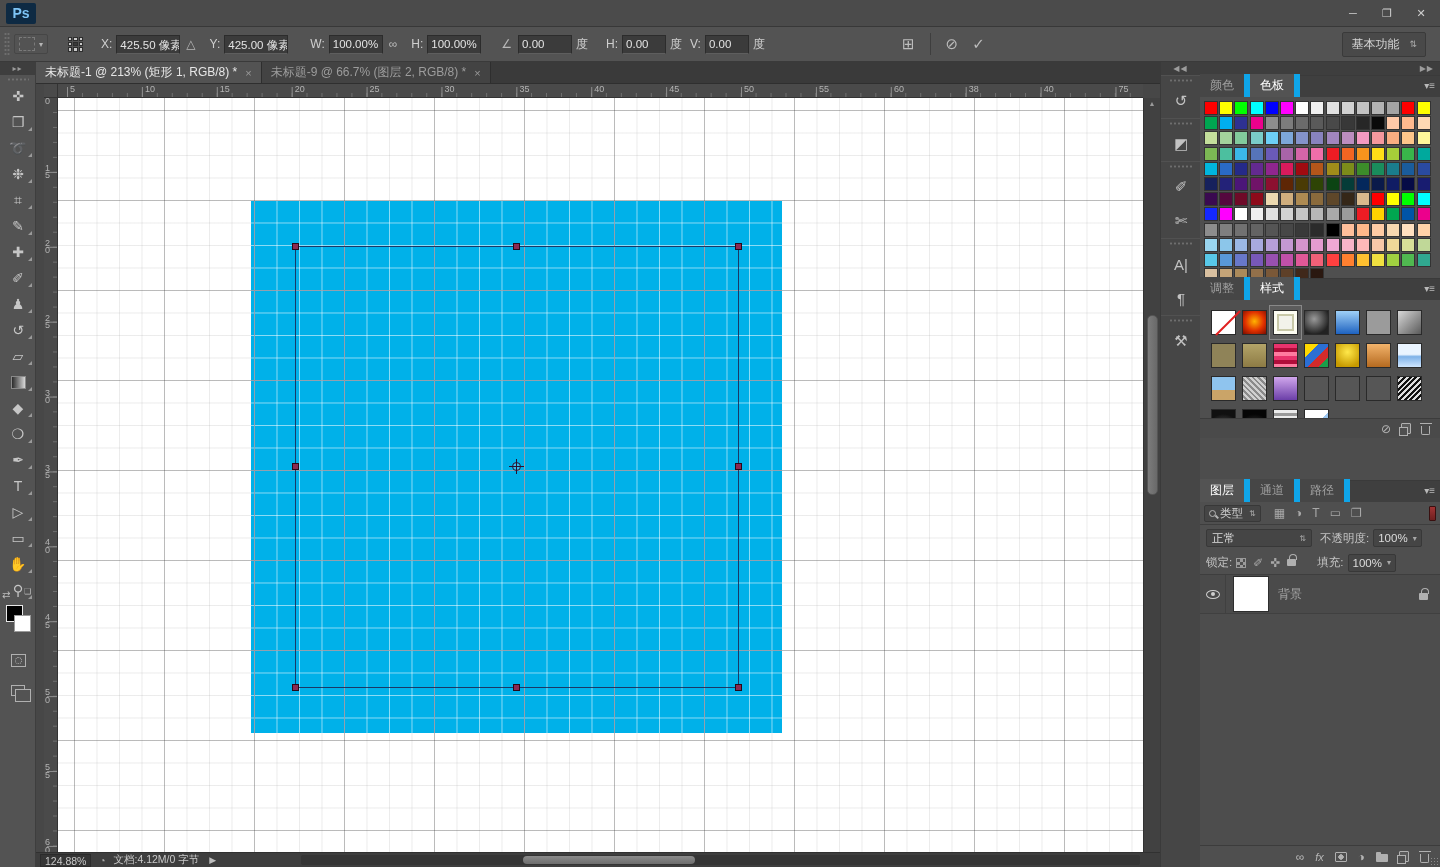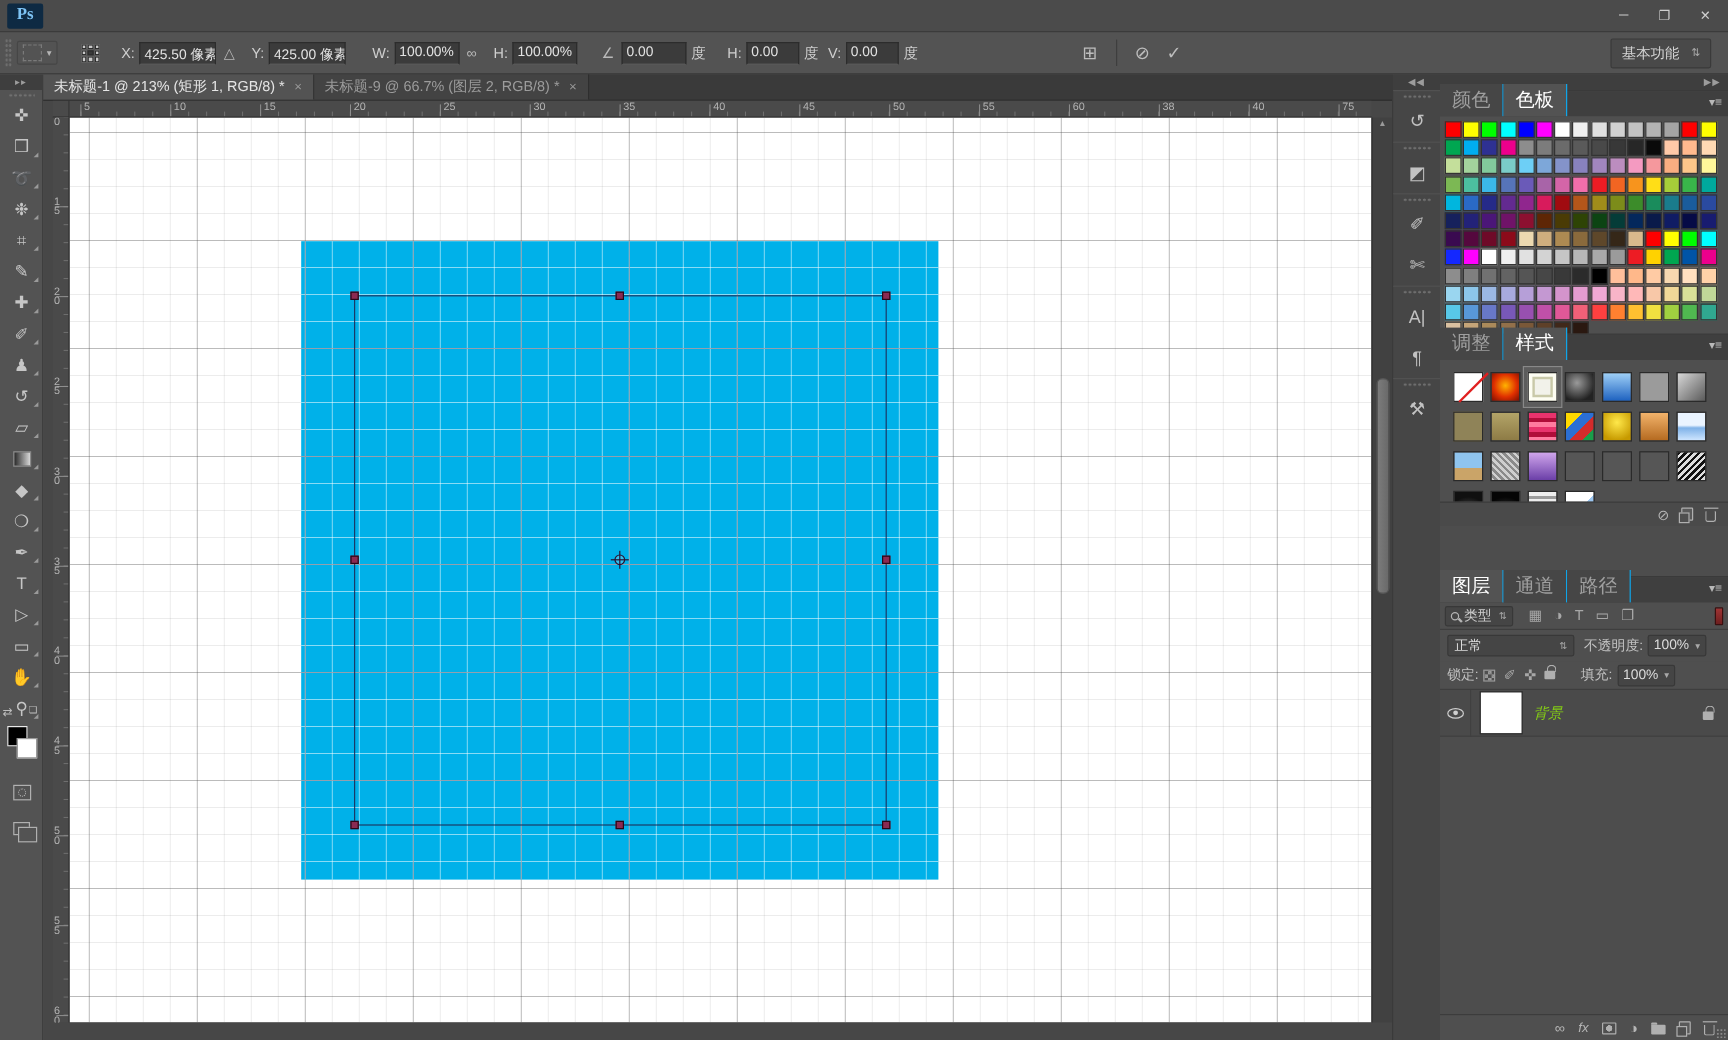--- a/index.html
+++ b/index.html
@@ -1,21 +1,21 @@
 <!DOCTYPE html>
 <html><head>
 <meta charset="utf-8">
 <style>
   * { margin:0; padding:0; box-sizing:border-box; }
   html,body { width:1440px; height:867px; overflow:hidden; }
   body { font-family:"Liberation Sans","DejaVu Sans",sans-serif; font-size:12px; color:#d8d8d8; background:#535353; }
   #app { position:relative; width:1440px; height:867px; background:#535353; overflow:hidden; }
 
   
-  #menubar { position:absolute; top:0; left:0; width:1440px; height:27px; background:#4b4b4b; border-bottom:1px solid #383838; display:flex; align-items:center;font-family:Liberation Serif, serif; }
+  #menubar { position:absolute; top:0; left:0; width:1440px; height:27px; background:#4b4b4b; border-bottom:1px solid #383838; display:flex; align-items:center; }
   .ps-logo { width:30px; height:21px; margin:0 8px 0 6px; background:#0e2a43; color:#7ec4f5; font-weight:bold; font-size:14px; display:flex; align-items:center; justify-content:center; border-radius:2px; }
   #menus { display:flex; height:100%; align-items:center; }
   .menu-item { padding:0 13px; font-size:12.5px; color:#e2e2e2; height:100%; display:flex; align-items:center; cursor:default; }
   #win-controls { margin-left:auto; display:flex; }
   .win-btn { width:30px; height:20px; margin-right:4px; display:flex; align-items:center; justify-content:center; color:#cfcfcf; font-size:11px; }
 
   
   #optionsbar { position:absolute; top:27px; left:0; width:1440px; height:35px; background:#535353; border-bottom:1px solid #3a3a3a; display:flex; align-items:center; }
   .grip-v { width:6px; height:24px; margin:0 4px; background-image:radial-gradient(circle,#6e6e6e 1px,transparent 1.2px); background-size:3px 4px; }
   .tool-preset { display:flex; align-items:center; padding:2px 4px; margin-right:10px; border:1px solid #464646; border-radius:2px; }
@@ -116,21 +116,21 @@
   .dock-btn { width:40px; height:34px; display:flex; align-items:center; justify-content:center; color:#c2c2c2; font-size:15px; }
 
   
   #panels { position:absolute; left:1200px; top:0; width:240px; height:805px; background:#464646; }
   .panels-head { height:13px; background:#3e3e3e; color:#9c9c9c; font-size:8px; display:flex; align-items:center; justify-content:flex-end; padding-right:6px; letter-spacing:1px; }
   .pgroup { position:absolute; left:0; width:240px; background:#4d4d4d; border-top:1px solid #3a3a3a; }
   #grp-swatches { top:13px; height:203px; }
   #grp-styles { top:216px; height:202px; }
   #grp-layers { top:418px; height:387px; }
   .ptabs { height:21px; background:#3f3f3f; display:flex; align-items:flex-end; position:relative; }
-  .ptab { padding:3px 10px 3px; font-size:16px; color:#9f9f9f; background:#464646; border-right:1px solid #0ea5e9; }
+  .ptab { padding:3px 10px 3px; font-size:12px; color:#9f9f9f; background:#464646; border-right:6px solid #0ea5e9; }
   .ptab.active { background:#535353; color:#ffffff; }
   .pmenu { position:absolute; right:5px; top:4px; color:#b9b9b9; font-size:10px; }
   .pbody { position:relative; background:#4f4f4f; }
 
   #swatch-grid { padding:4px 3px 2px 4px; display:flex; flex-wrap:wrap; }
   .swatch { width:14px; height:14px; margin:0 1.2px 1.2px 0; border:1px solid #333; }
   .pfoot { height:20px; background:#4a4a4a; display:flex; align-items:center; justify-content:flex-end; border-top:1px solid #3c3c3c; }
   .pfoot > * { margin-right:10px; }
 
   #styles-grid { padding:6px 0 0 8px; display:flex; flex-wrap:wrap; width:232px; }
@@ -169,21 +169,21 @@
   .layer-row { height:39px; display:flex; align-items:center; border-bottom:1px solid #404040; position:relative; }
   .layer-row.selected { background:#6e8090; }
   .eye-box { width:26px; height:39px; border-right:1px solid #404040; display:flex; align-items:center; justify-content:center; }
   .eye { width:14px; height:9px; border:1px solid #cfcfcf; border-radius:50%; position:relative; }
   .eye::after { content:""; position:absolute; left:4px; top:1.5px; width:4px; height:4px; background:#cfcfcf; border-radius:50%; }
   .layer-thumb-wrap { margin:0 10px 0 8px; position:relative; }
   .layer-thumb { width:34px; height:34px; border:1px solid #fff; outline:1px solid #2e2e2e; }
   .thumb-badge { position:absolute; right:-5px; bottom:-4px; width:13px; height:13px; background:#5a5a5a; border:1px solid #ddd; border-radius:2px; }
   .thumb-badge::after { content:""; position:absolute; left:2px; top:2px; right:2px; bottom:2px; border:1px dashed #ddd; }
   .layer-name { font-size:12px; color:#f0f0f0; }
-  .layer-name.italic { font-style:italic; color:#84cc16; }
+  .layer-name.italic { color:#a3a3a3; }
   .layer-lock { margin-left:auto; margin-right:12px; }
   #layers-foot { position:absolute; left:0; right:0; bottom:0; height:22px; background:#4f4f4f; border-top:1px solid #3c3c3c; display:flex; align-items:center; justify-content:flex-end; }
   #layers-foot > * { margin-right:11px; }
   .fx-label { color:#b5b5b5; font-size:11px; font-style:italic; }
   .icon-mask { width:12px; height:10px; border:1px solid #b0b0b0; border-radius:1px; background:radial-gradient(circle,#b0b0b0 0 2.5px,transparent 2.8px); }
   .icon-folder { width:12px; height:8px; background:#b0b0b0; border-radius:0 1px 1px 1px; position:relative; margin-top:3px; }
   .icon-folder::before { content:""; position:absolute; left:0; top:-2.5px; width:5px; height:2.5px; background:#b0b0b0; border-radius:1px 1px 0 0; }
   .icon-new { width:10px; height:11px; border:1px solid #b0b0b0; border-radius:1px; position:relative; background:#5a5a5a; }
   .icon-new::before { content:""; position:absolute; left:-3px; bottom:-3px; width:7px; height:7px; background:#4f4f4f; border:1px solid #b0b0b0; }
   .icon-trash { width:9px; height:9px; border:1px solid #b0b0b0; border-top:none; border-radius:0 0 2px 2px; position:relative; margin-top:3px; }
@@ -358,20 +358,29 @@
             <div class="handle bl" style="background: rgb(139, 42, 82);"></div>
             <div class="handle bm" style="background: rgb(139, 42, 82);"></div>
             <div class="handle br" style="background: rgb(139, 42, 82);"></div>
             <div id="ref-center"></div>
           </div>
         </div>
       </div>
       <div id="vscroll">
         <div class="arrow">▲</div>
         <div id="vscroll-thumb"></div>
+      </div>
+      <div id="statusbar">
+        <span id="zoom-field">124.88%</span>
+        <span id="status-clock">◔</span>
+        <span id="doc-info">文档:4.12M/0 字节</span>
+        <span id="status-expand">▶</span>
+        <div id="hscroll">
+          <div id="hscroll-thumb"></div>
+        </div>
       </div>
     </section>
 
     <aside id="dockcol">
       <div class="dock-head">◀◀</div>
       <div id="dock-groups">
           <div class="dock-grip">
             <i></i>
           </div>
           <div class="dock-btn">↺</div>

